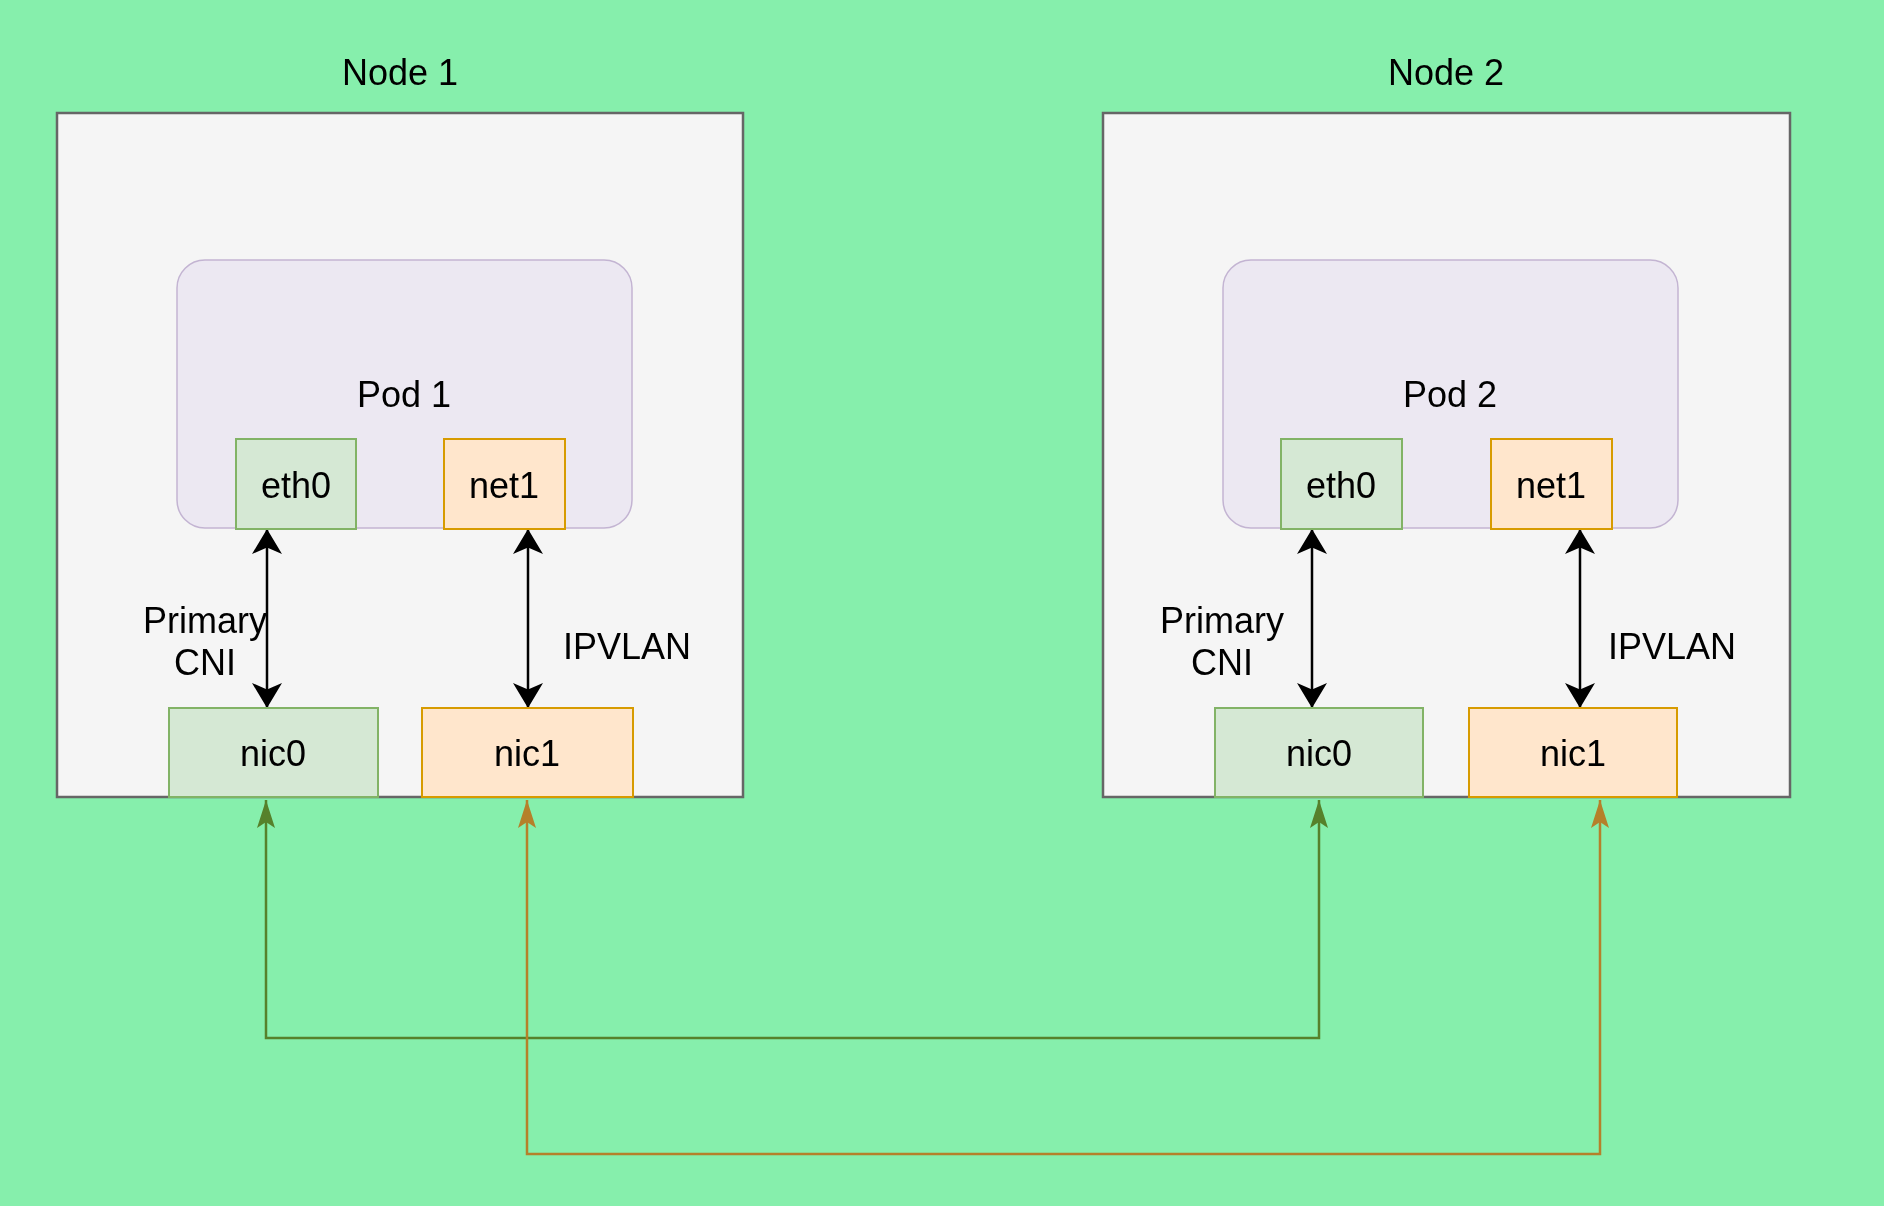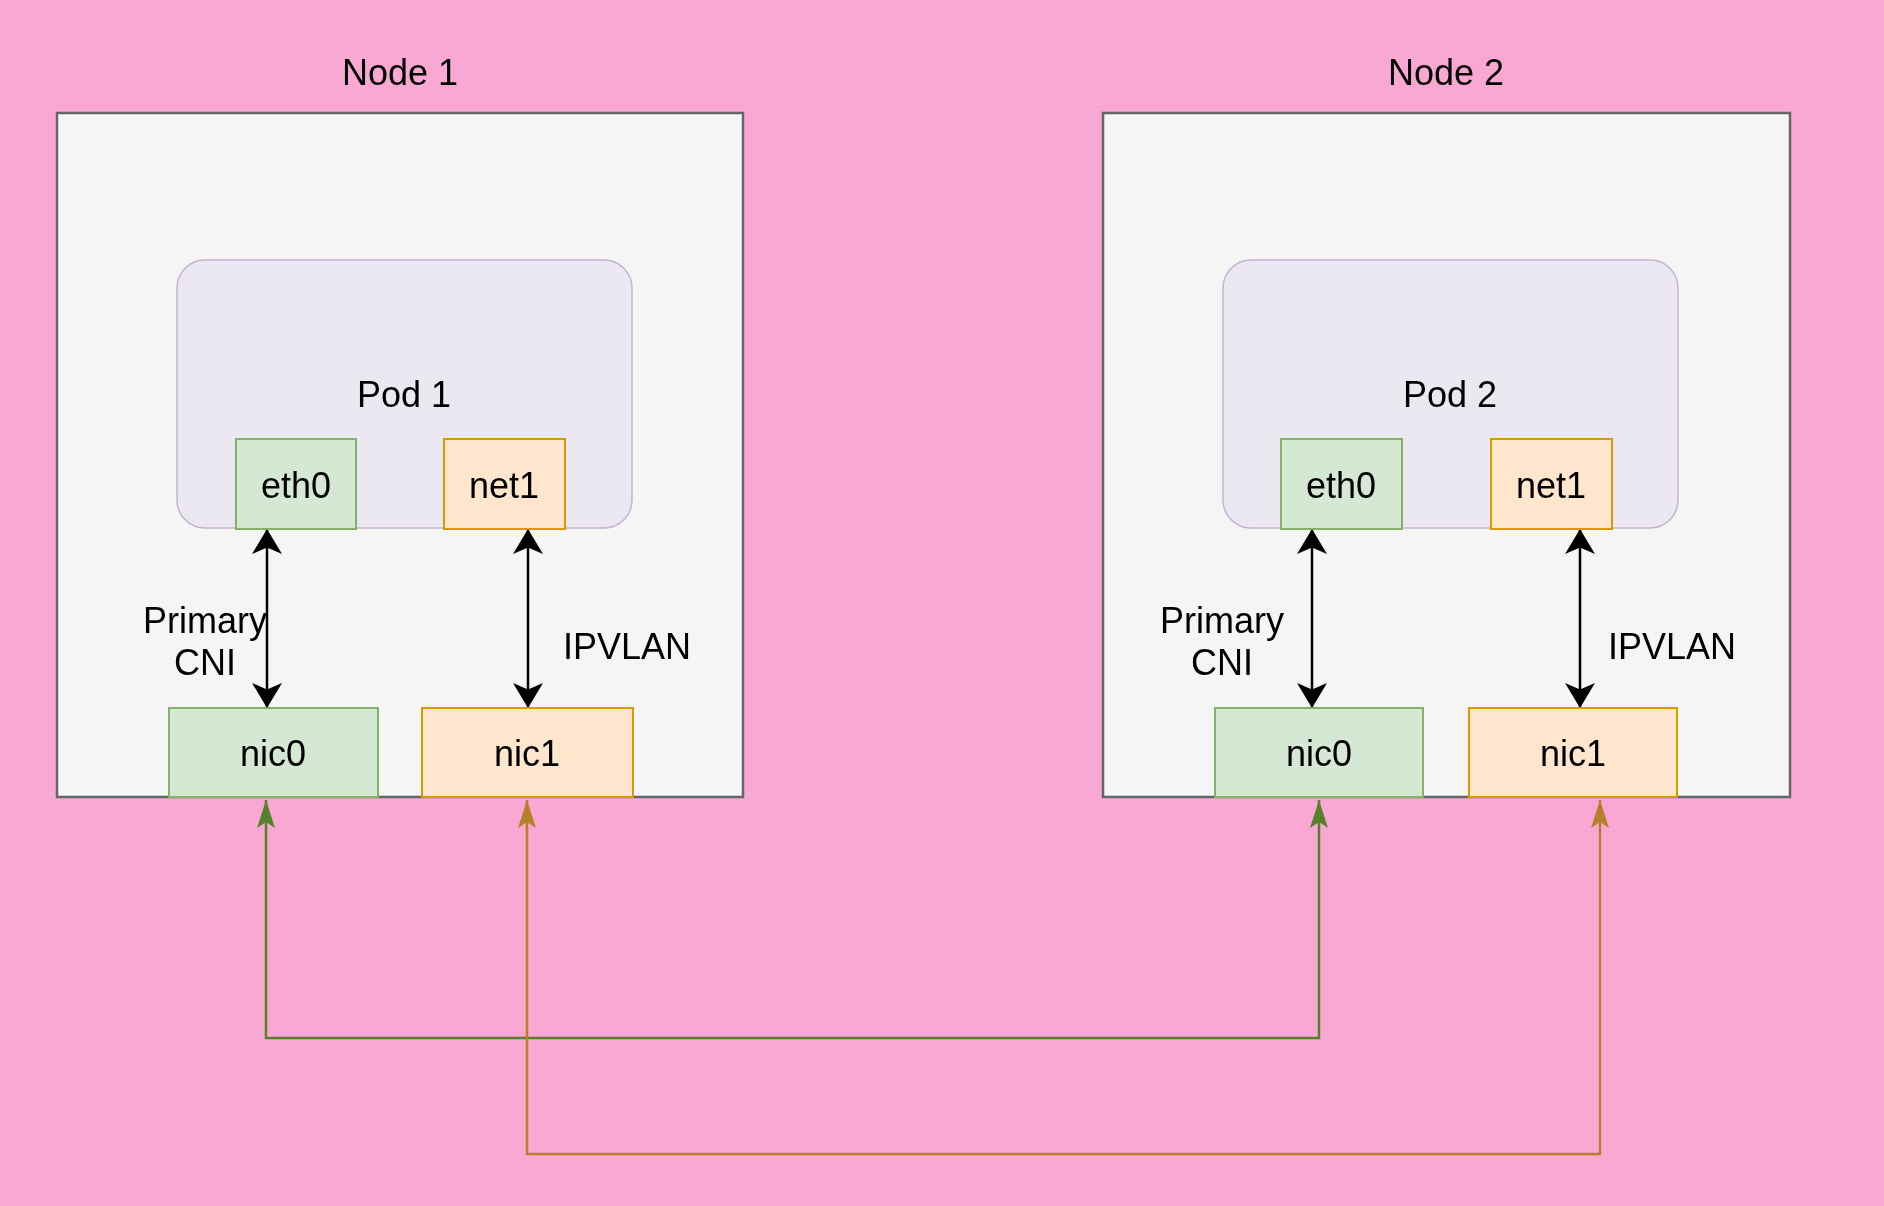--- a/index.html
+++ b/index.html
@@ -17,21 +17,21 @@
     --text: #000000;
   }
   html, body {
     margin: 0;
     padding: 0;
     background: #ffffff;
   }
   .diagram-wrap {
     width: 1884px;
     height: 1206px;
-    background: #f9a8d4;
+    background: #86efac;
   }
   svg { display: block; }
   .node-box {
     fill: var(--node-fill, #f5f5f5);
     stroke: var(--node-border, #666666);
     stroke-width: 2.5;
   }
   .pod-box {
     fill: var(--pod-fill, #ece8f2);
     stroke: var(--pod-border, #c3b4d2);

